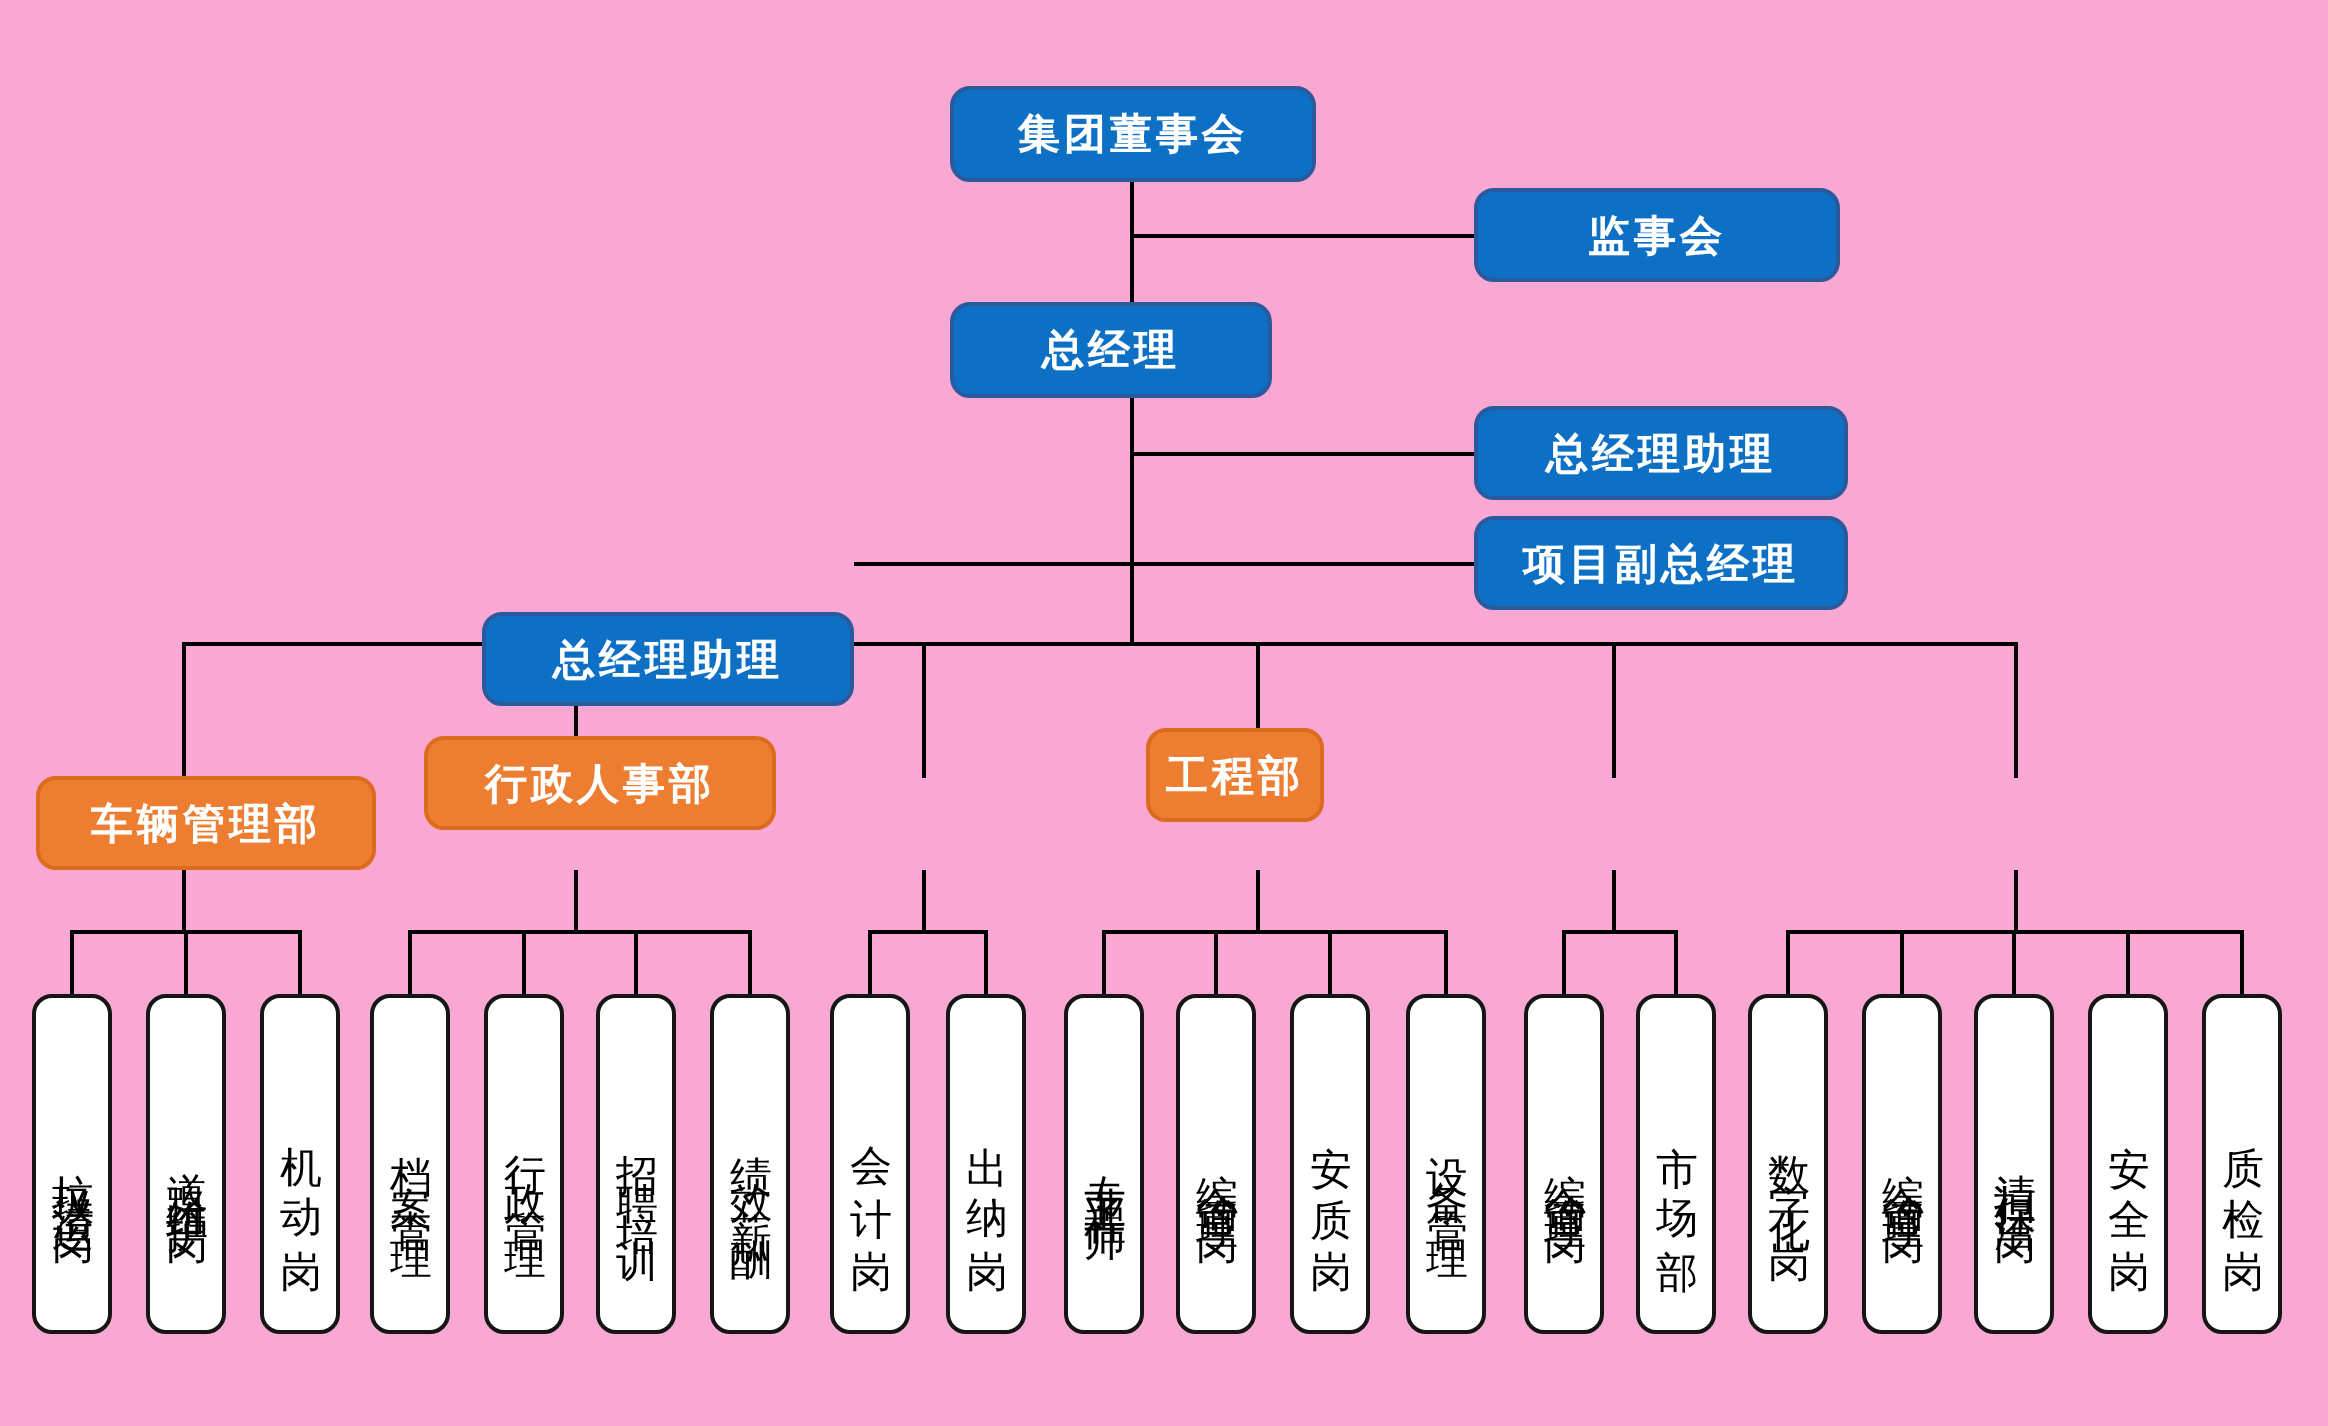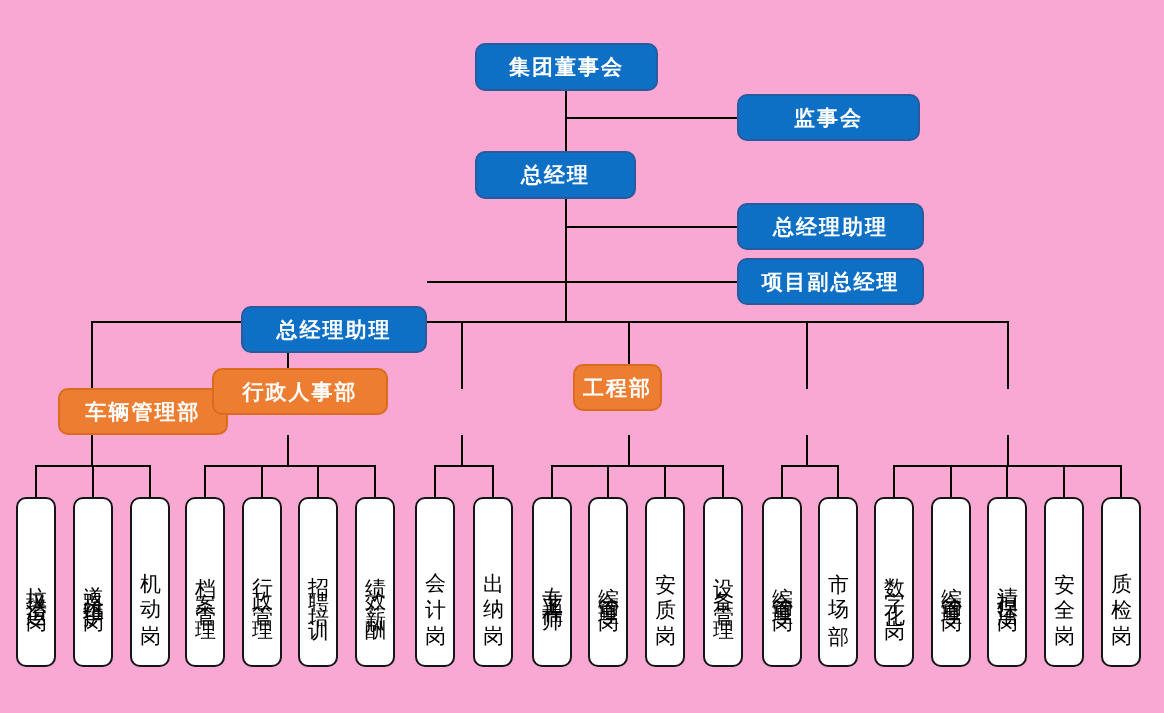--- a/index.html
+++ b/index.html
@@ -92,21 +92,21 @@
   <div class="node blue" style="left:737px;top:94px;width:183px;height:47px;">监事会</div>
 
   <div class="node blue" style="left:475px;top:151px;width:161px;height:48px;">总经理</div>
 
   <div class="node blue" style="left:737px;top:203px;width:187px;height:47px;">总经理助理</div>
 
   <div class="node blue" style="left:241px;top:258px;width:186px;height:47px;margin-top:48px;">总经理助理</div>
 
   <div class="node blue" style="left:737px;top:258px;width:187px;height:47px;">项目副总经理</div>
 
-  <div class="node orange" style="left:18px;top:388px;width:170px;height:47px;margin-left:40px;">车辆管理部</div>
+  <div class="node orange" style="left:18px;top:388px;width:170px;height:47px;">车辆管理部</div>
 
   <div class="node orange" style="left:212px;top:368px;width:176px;height:47px;text-align:right;">行政人事部</div>
 
 
   <div class="node orange" style="left:573px;top:364px;width:89px;height:47px;">工程部</div>
 
 
 
   <div class="node pos" style="left:16px;">
     <span class="vtext n5">垃圾清运岗</span>

